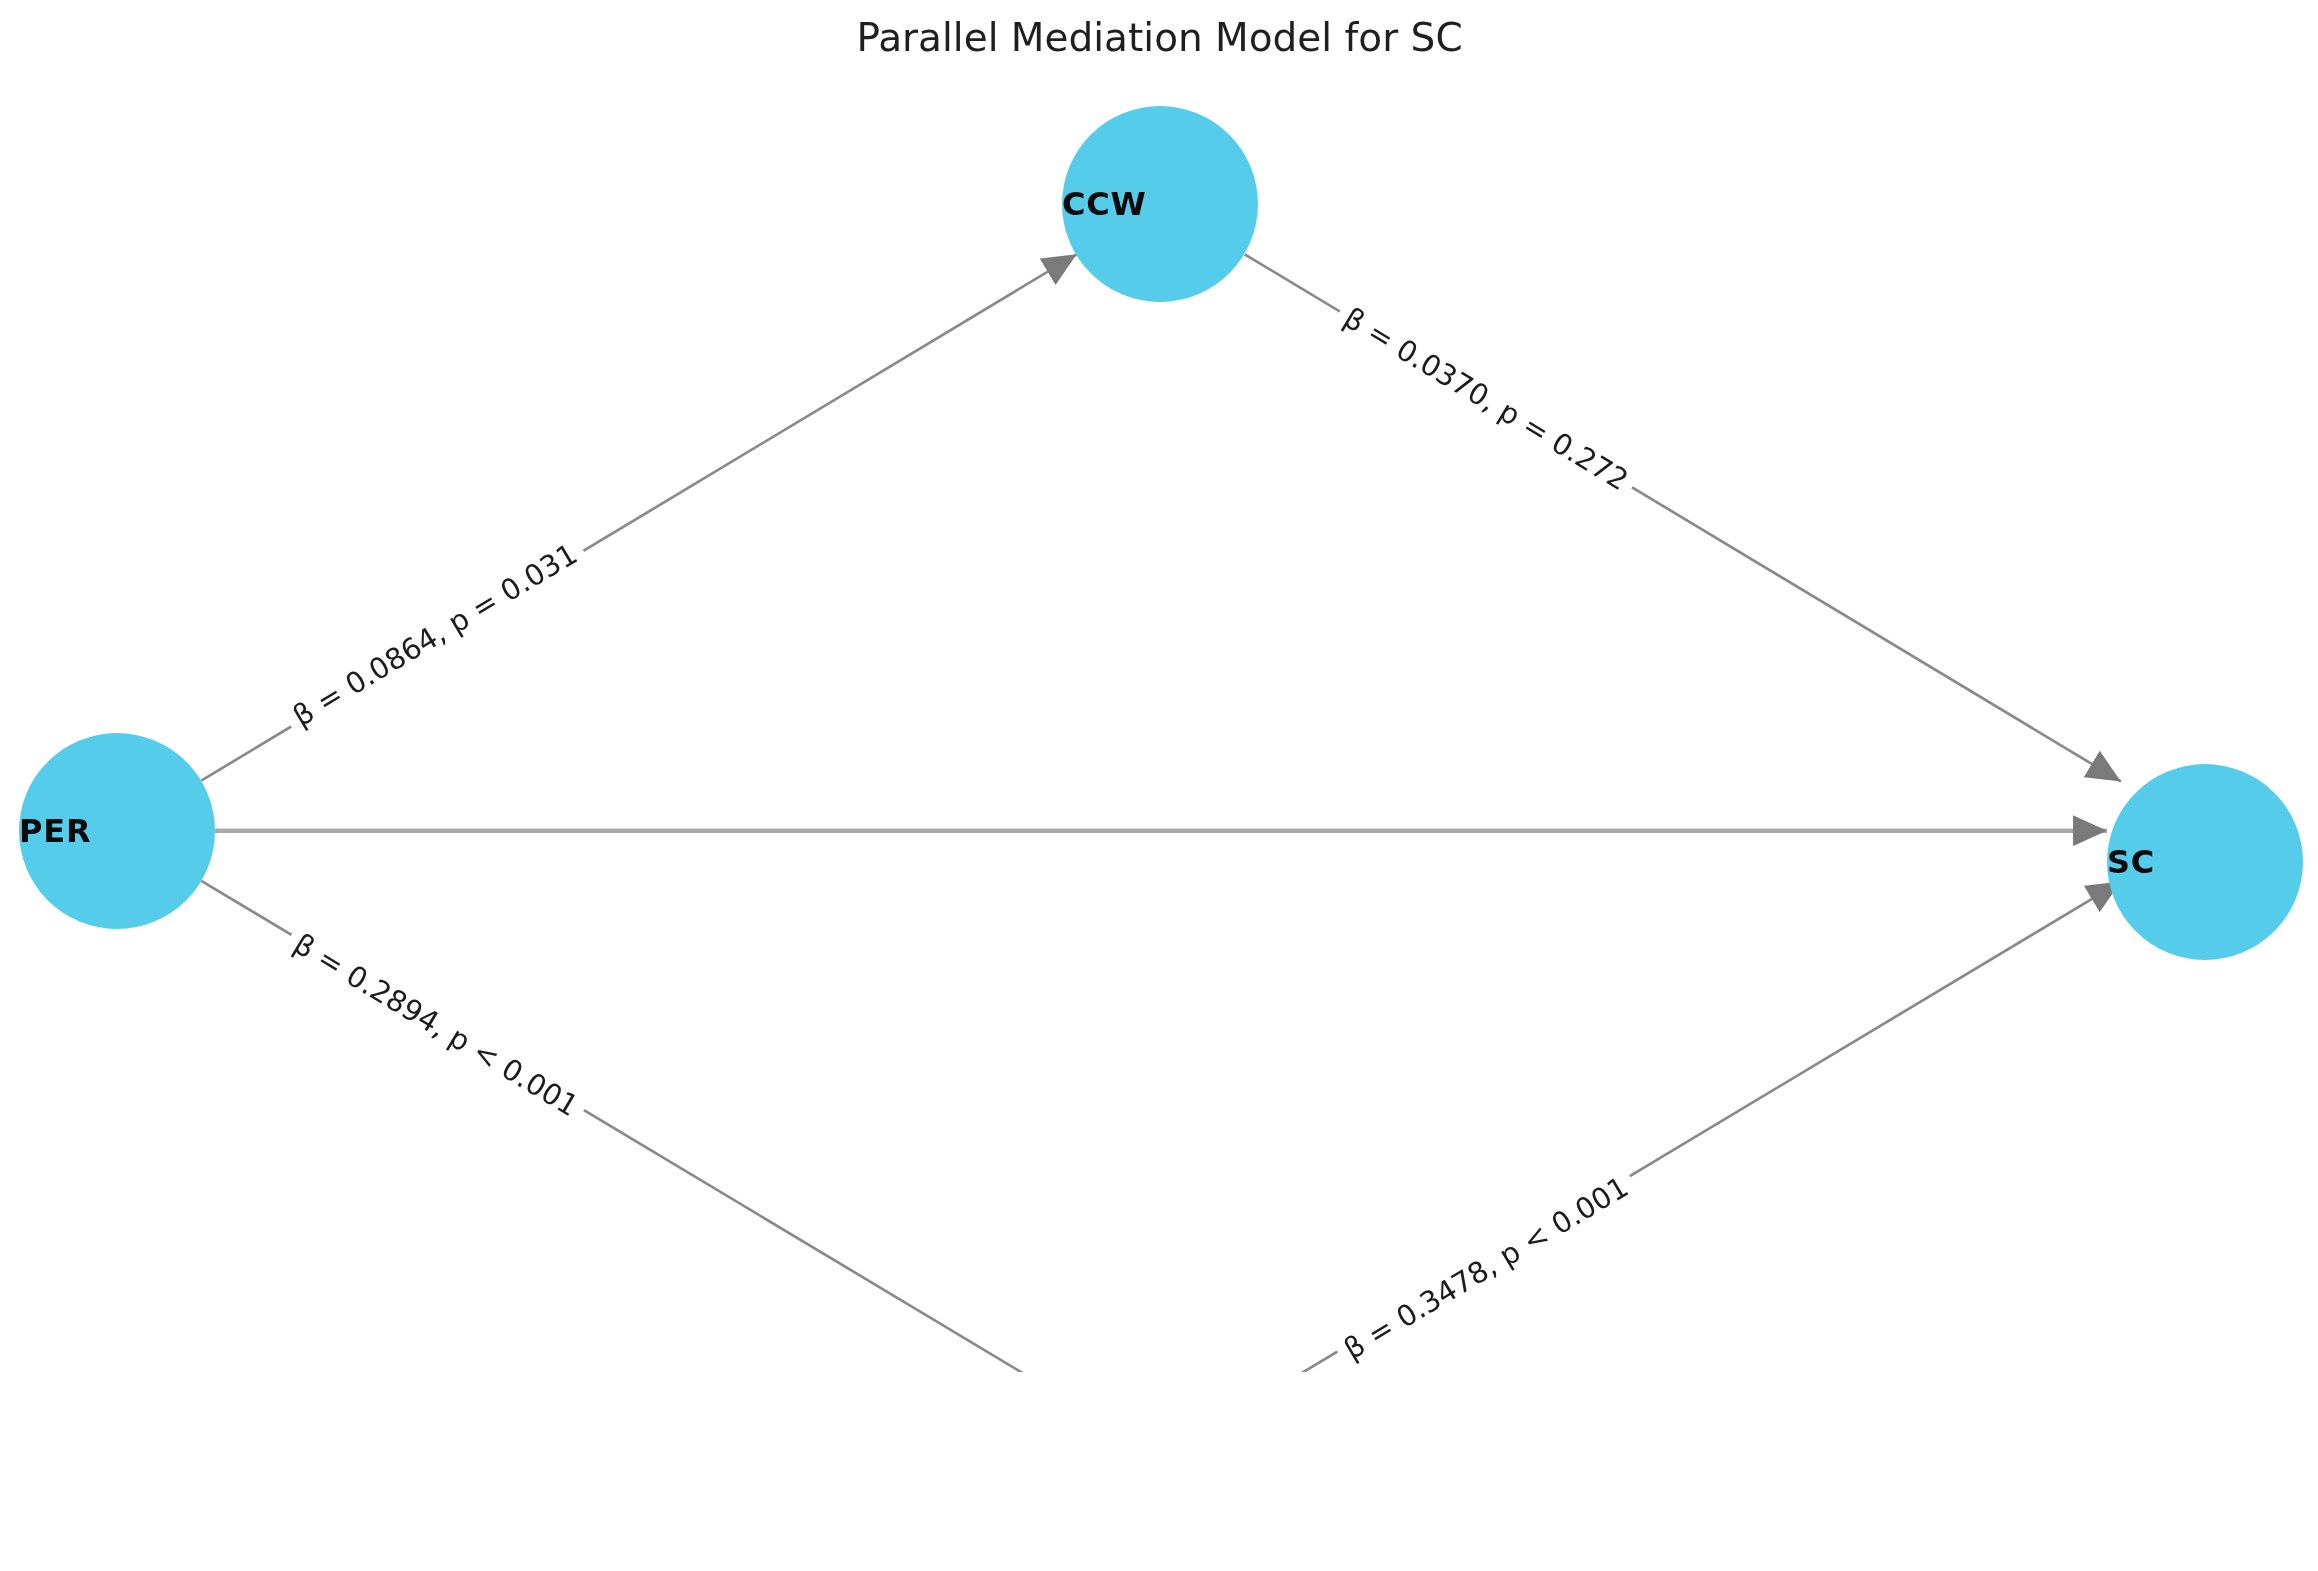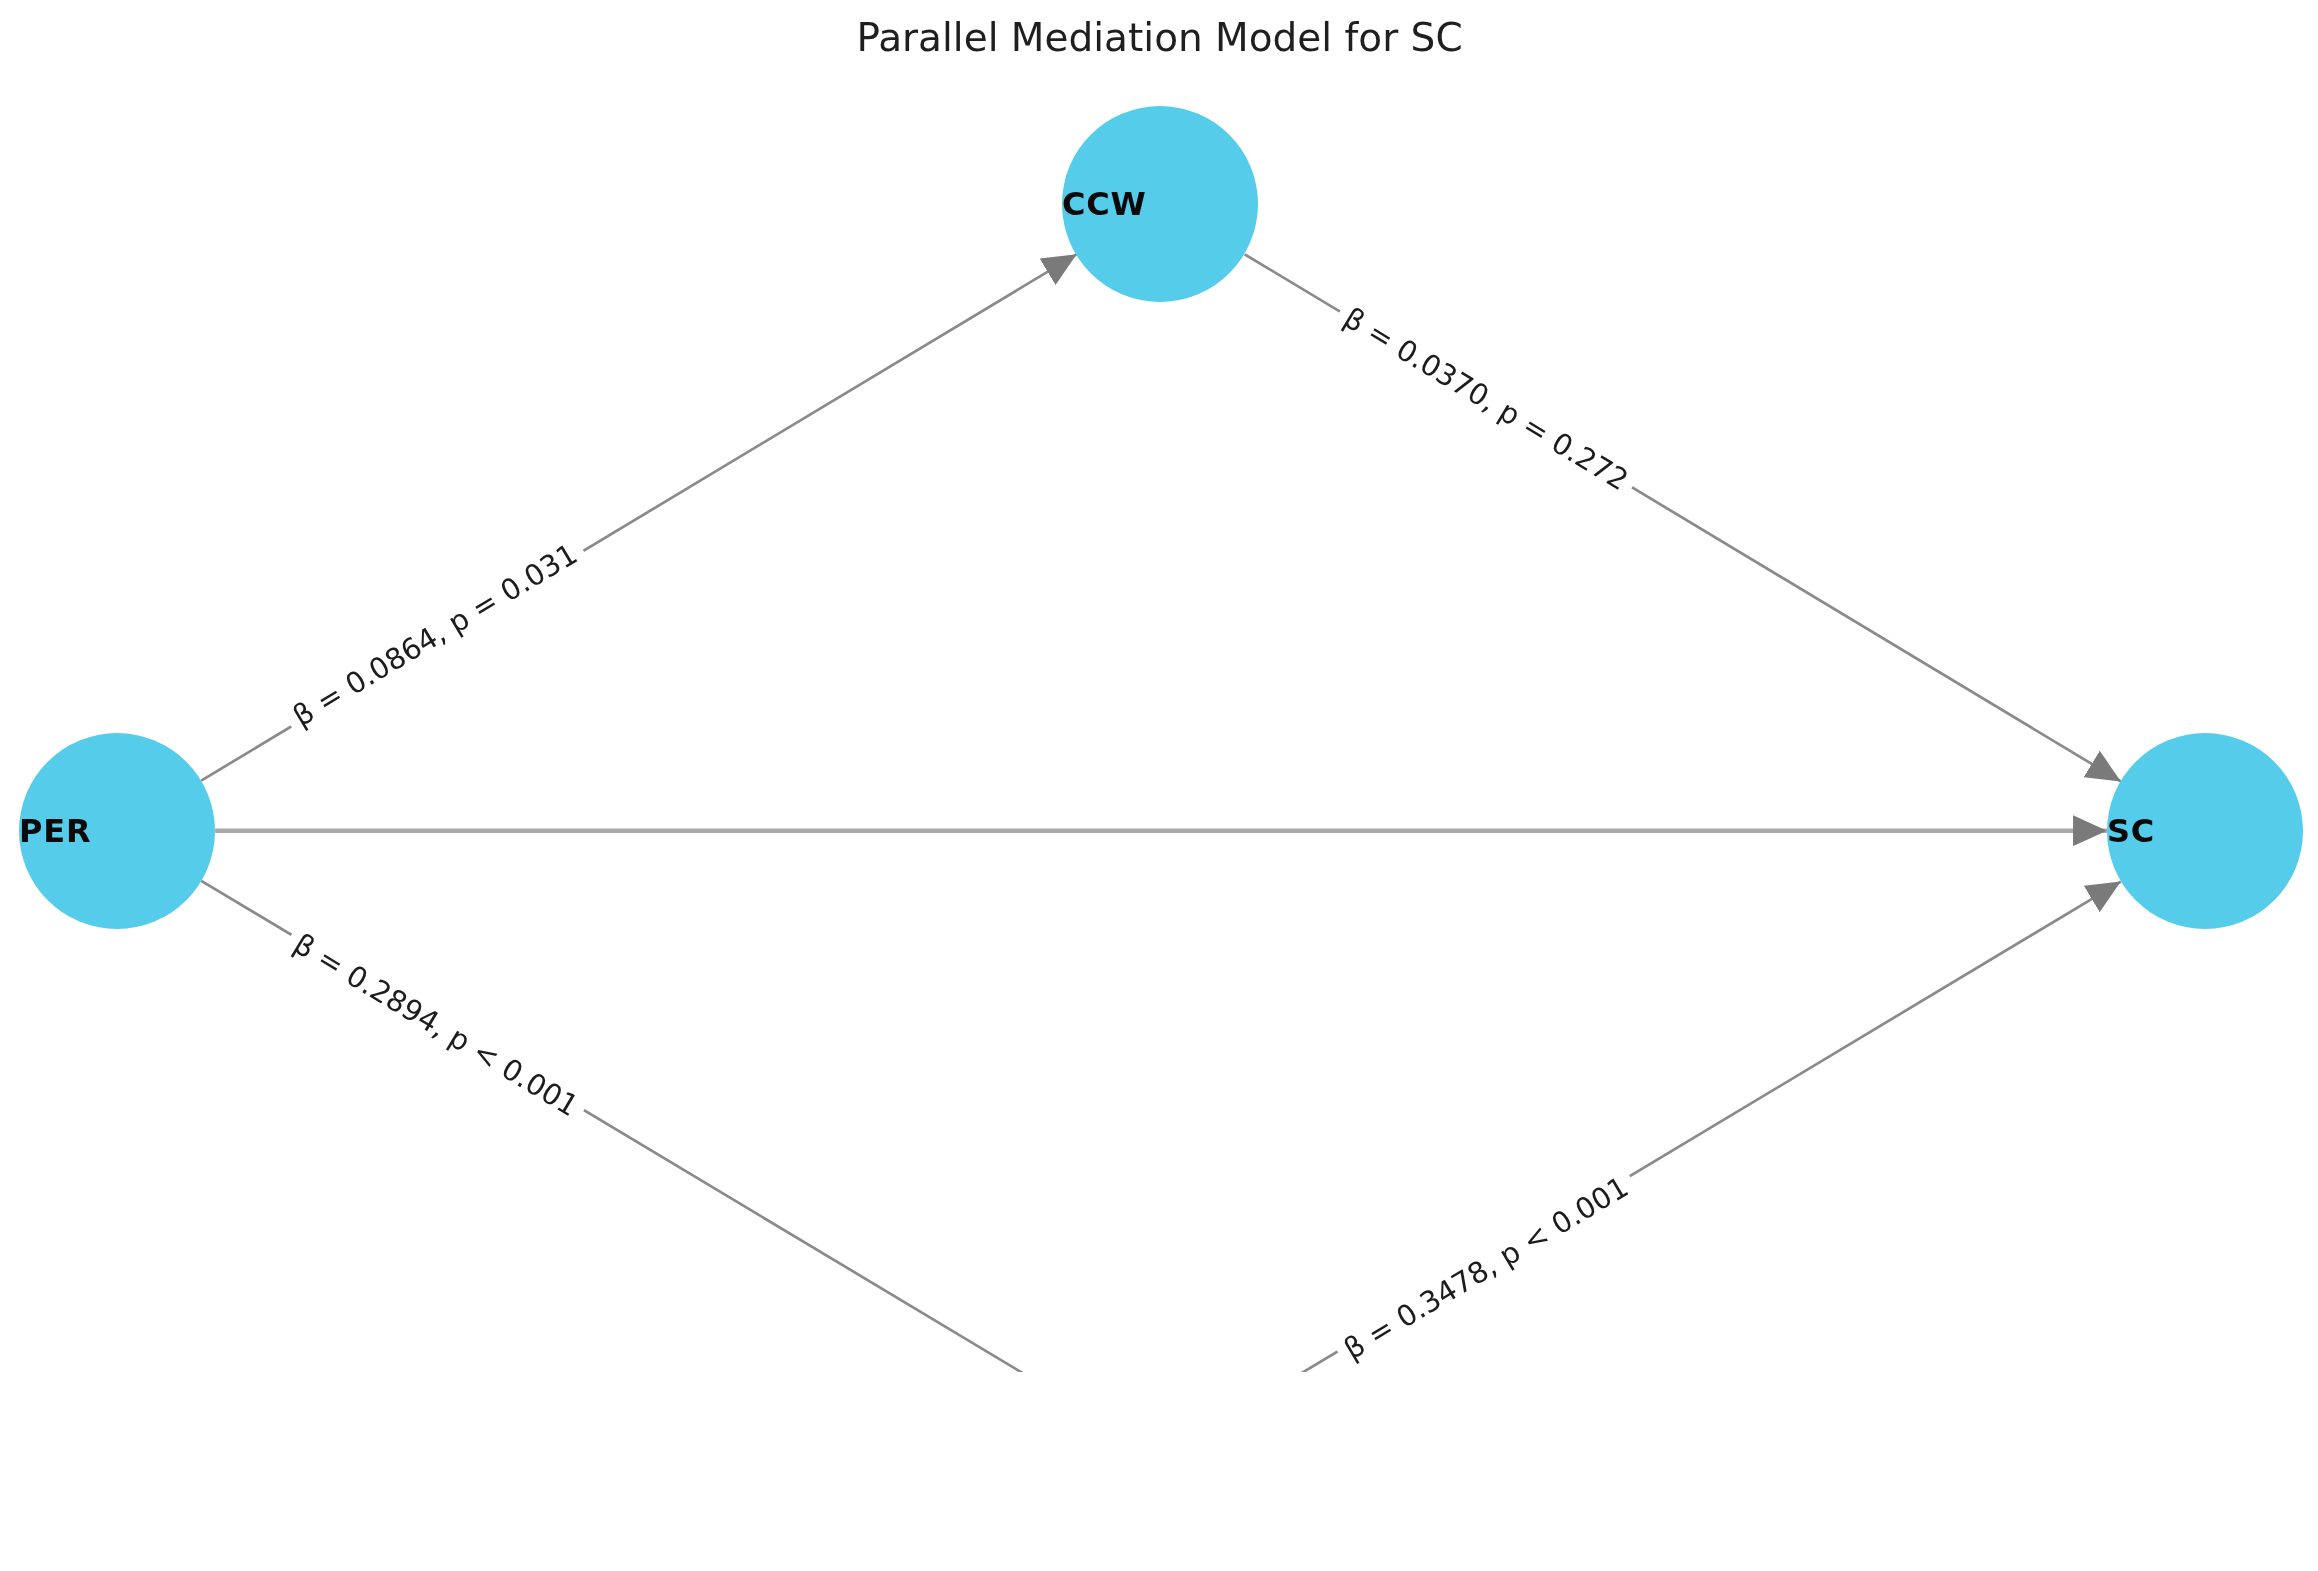--- a/index.html
+++ b/index.html
@@ -85,18 +85,18 @@
 
   <div class="node" style="left:117px;top:831px;">
     <span>PER</span>
   </div>
 
   <div class="node" style="left:1160px;top:204px;">
     <span>CCW</span>
   </div>
 
 
-  <div class="node" style="left:2205px;top:831px;">
+  <div class="node" style="left:2205px;top:862px;">
     <span>SC</span>
   </div>
 
 </div>
 
 
 </body></html>

